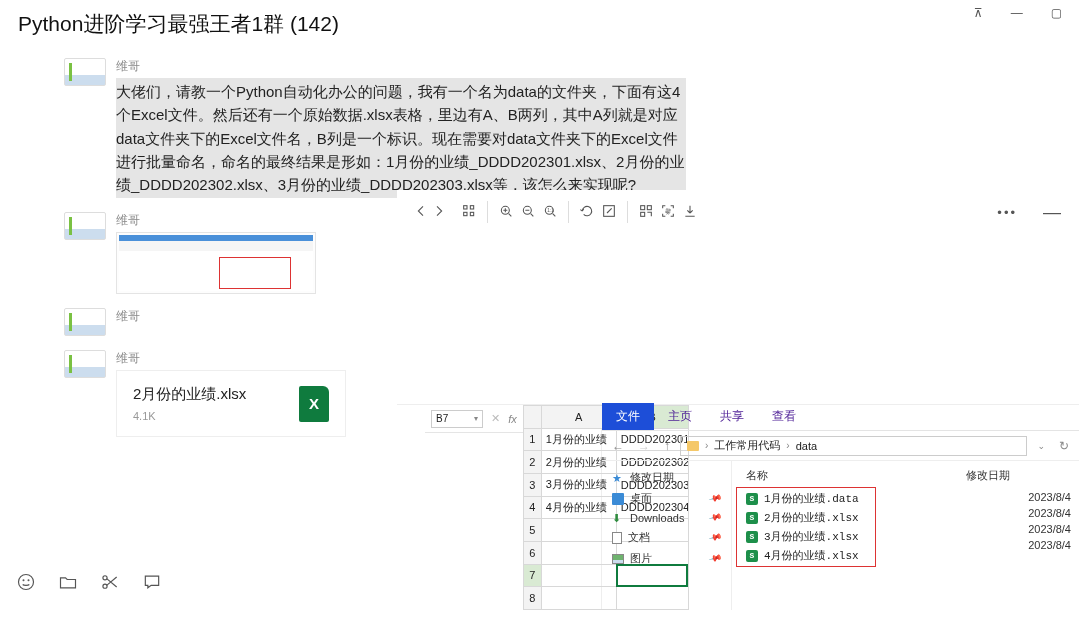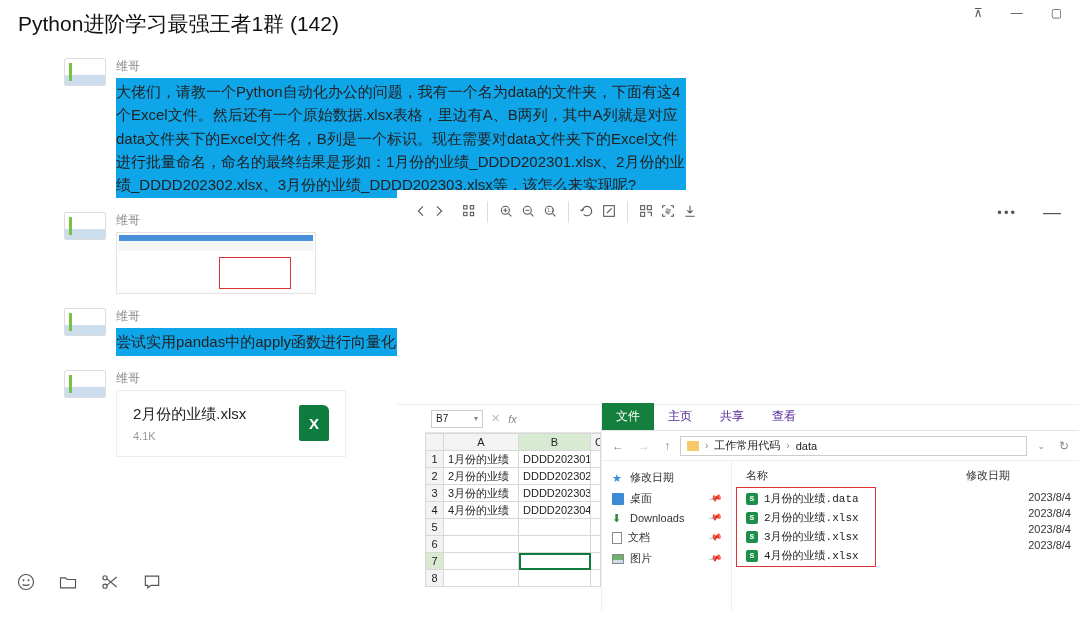--- a/index.html
+++ b/index.html
@@ -57,21 +57,21 @@
     width: 3px; height: 18px;
     background: #7ac143;
   }
   .msg-content { flex: 1; min-width: 0; }
   .sender {
     font-size: 12px;
     color: #888;
     margin-bottom: 3px;
   }
   .bubble {
-    background: #0ea5e9;
+    background: #e5e5e5;
     max-width: 570px;
     font-size: 15px;
     line-height: 1.55;
     color: #222;
     padding: 2px 0;
   }
   .thumb {
     width: 200px;
     border: 1px solid #e4e4e4;
     background: #fdfdfd;
@@ -154,21 +154,21 @@
     display: flex;
     border-top: 1px solid #eee;
     flex: 1;
     min-height: 0;
   }
   
   .excel {
     width: 205px;
     border-right: 1px solid #eee;
     display: flex;
-    flex-direction: column;
+    flex-direction: row;
     font-size: 11px;
     padding-left: 28px;
   }
   .excel-top {
     height: 28px;
     display: flex;
     align-items: center;
     gap: 6px;
     padding: 0 6px;
     border-bottom: 1px solid #e5e5e5;
@@ -212,21 +212,21 @@
     height: 26px;
     display: flex;
     align-items: flex-end;
     border-bottom: 1px solid #e4e4e4;
   }
   .exp-tab {
     padding: 5px 14px;
     font-size: 12px;
     color: #4c1d95;
   }
-  .exp-tab.active { background: #15803d; color: #fff; }
+  .exp-tab.active { background: #1d4ed8; color: #fff; }
   .exp-addr {
     height: 30px;
     display: flex;
     align-items: center;
     gap: 6px;
     padding: 0 6px;
     border-bottom: 1px solid #eee;
   }
   .exp-addr .nav-ico { color: #888; padding: 0 4px; }
   .addrbox {
@@ -346,21 +346,20 @@
       <div class="thumb">
         <div class="thumb-inner"></div>
       </div>
     </div>
   </div>
 
   <div class="msg">
     <div class="avatar"></div>
     <div class="msg-content">
       <div class="sender">维哥</div>
-      <div class="bubble" style="max-width:320px">尝试实用pandas中的apply函数进行向量化</div>
     </div>
   </div>
 
   <div class="msg">
     <div class="avatar"></div>
     <div class="msg-content">
       <div class="sender">维哥</div>
       <div class="file-card">
         <div>
           <div style="font-size:15px">2月份的业绩.xlsx</div>

